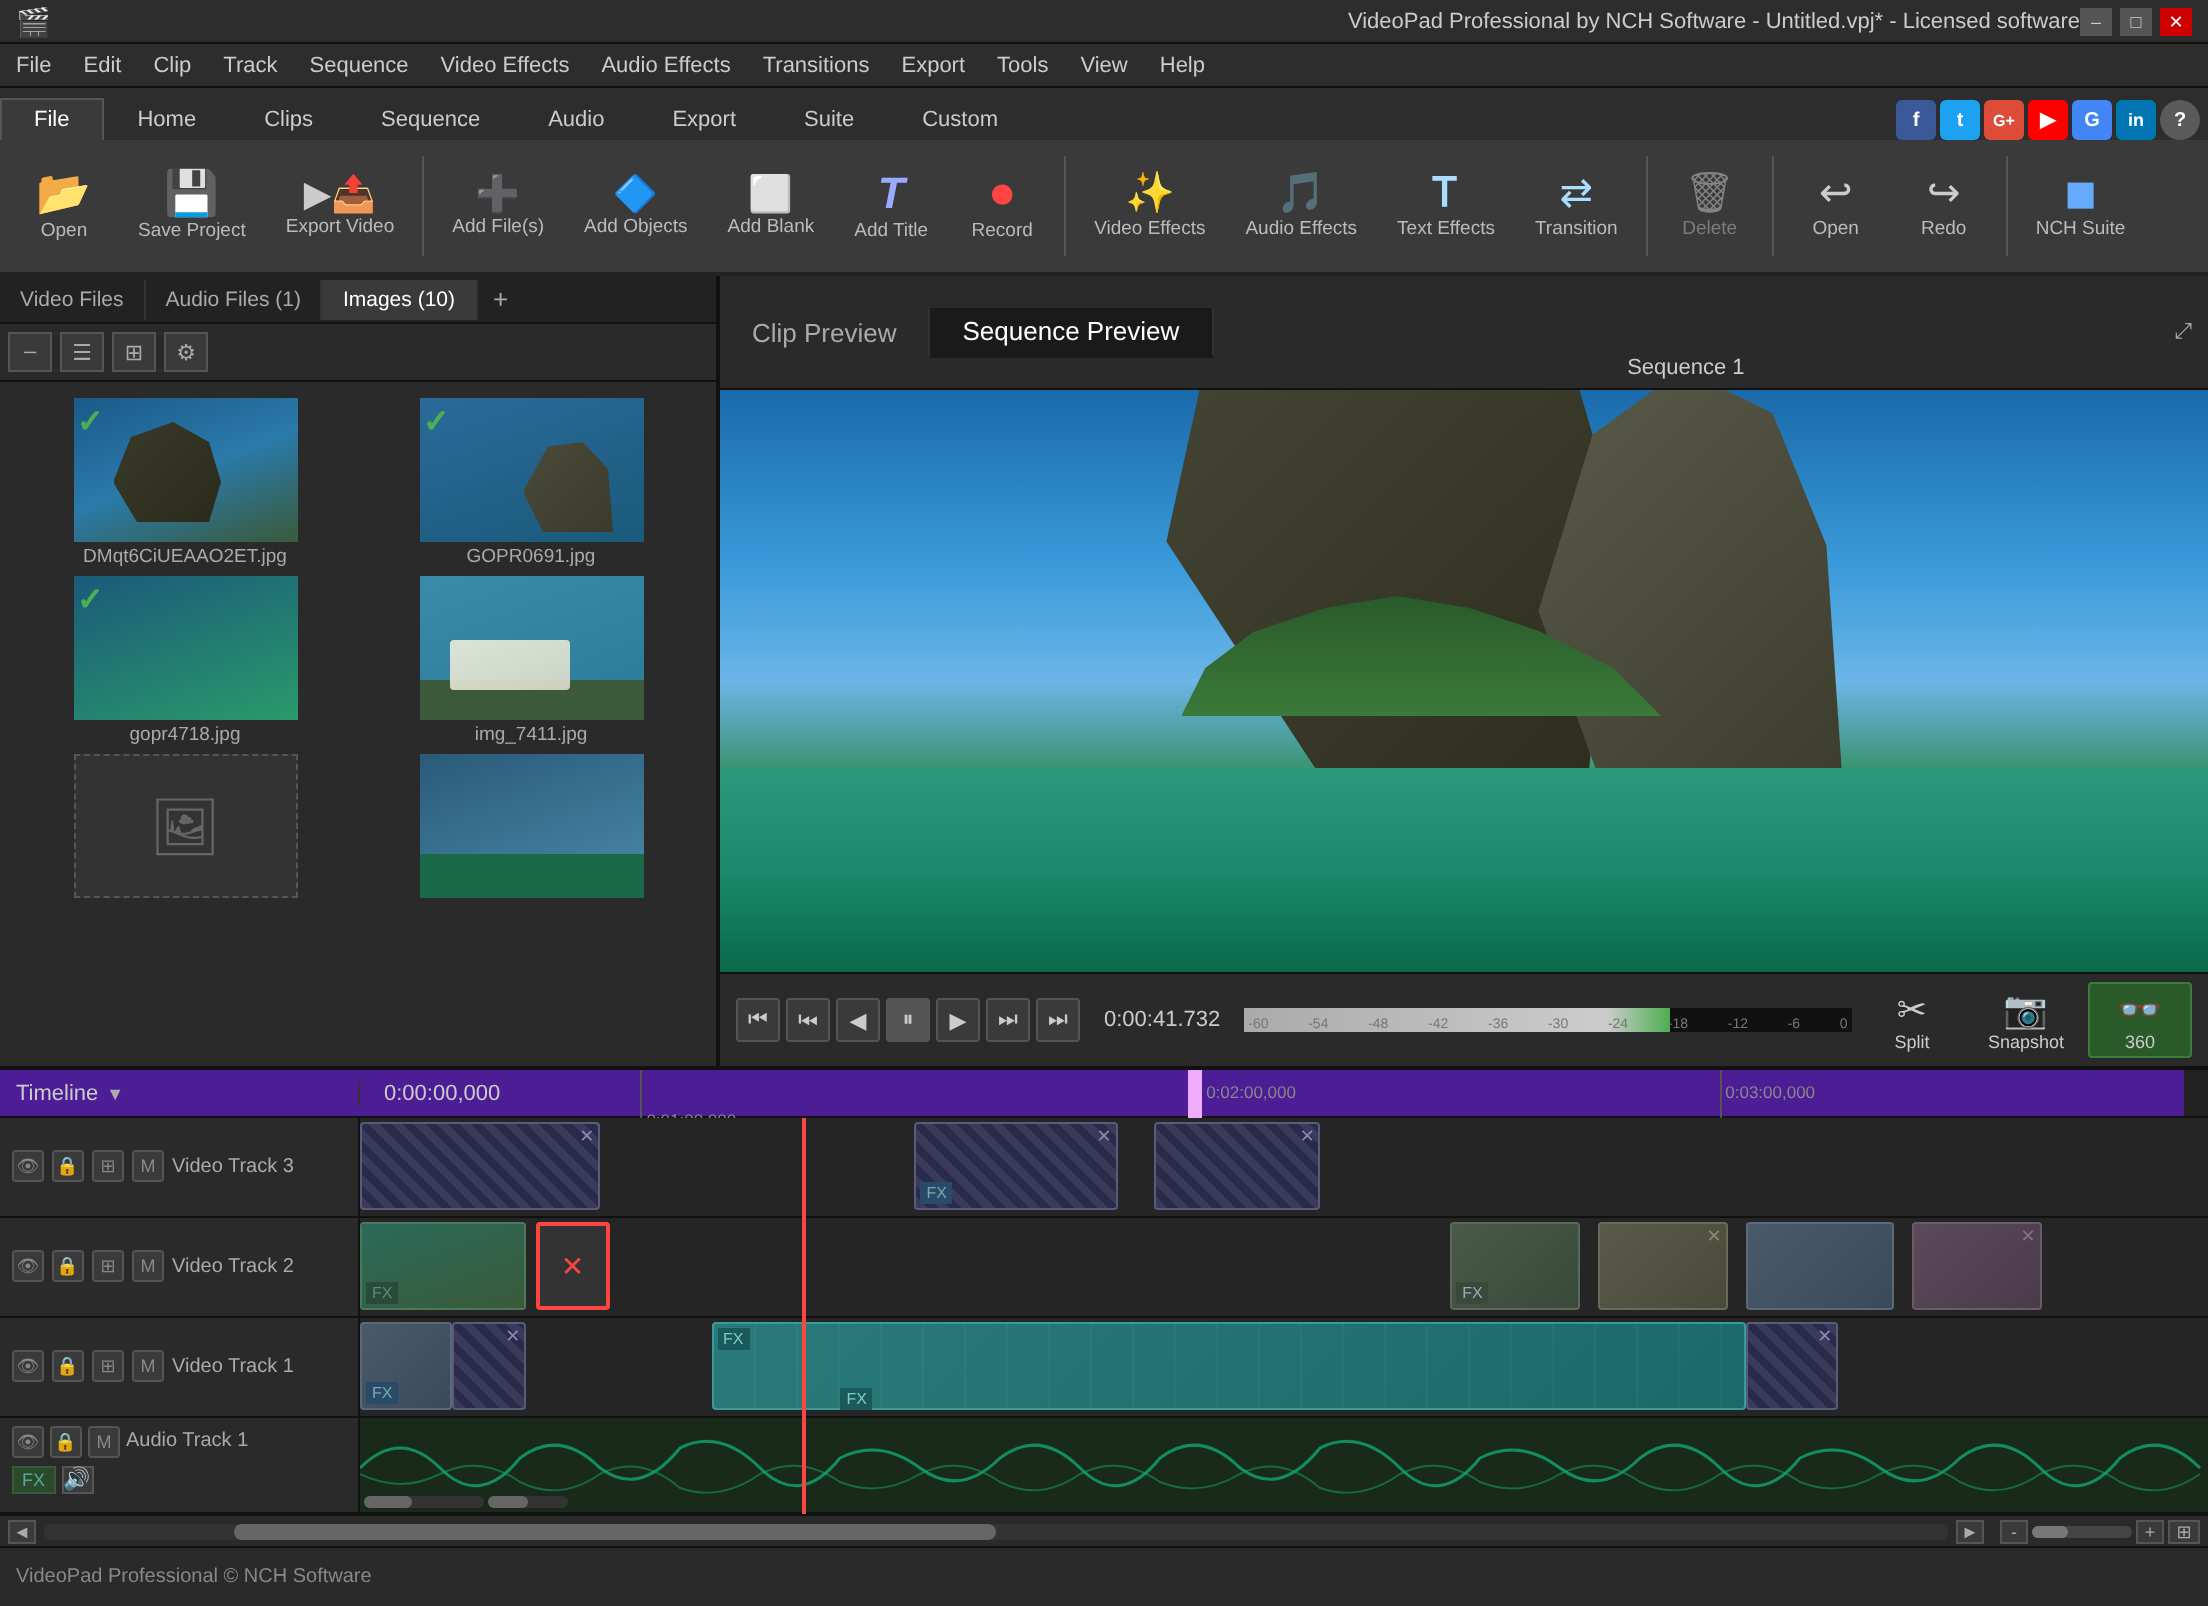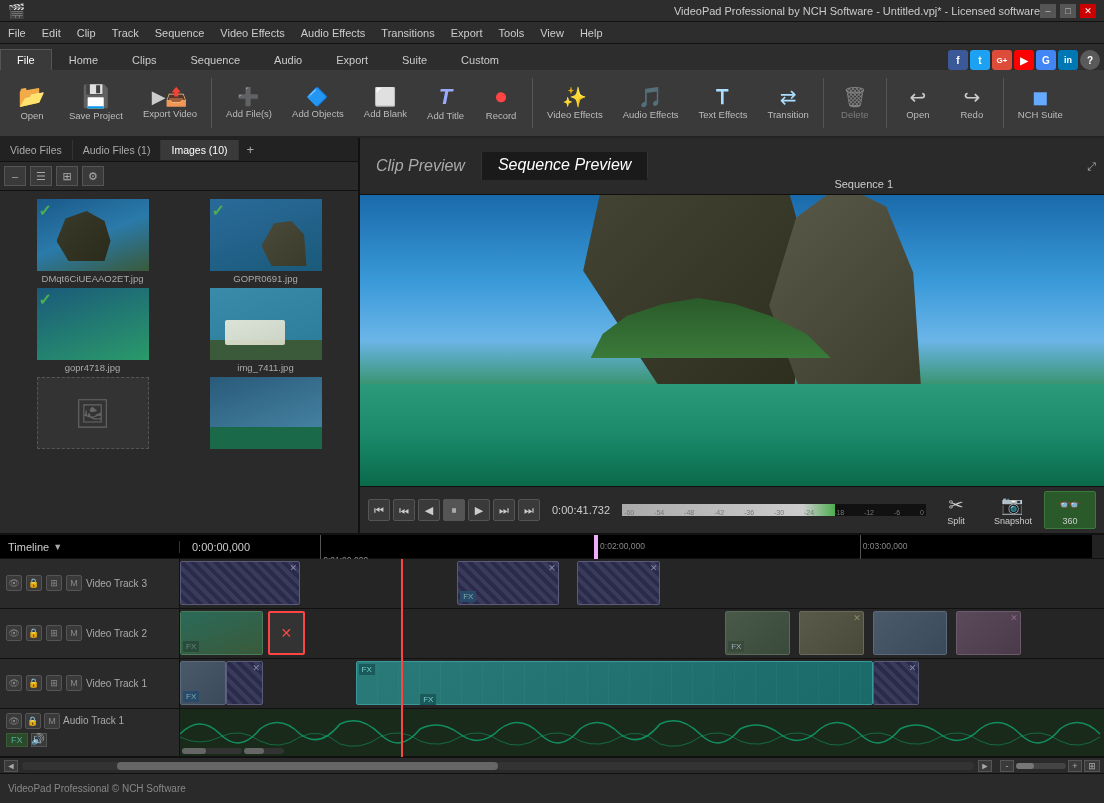--- a/index.html
+++ b/index.html
@@ -40,21 +40,21 @@
     .thumb-grid { display: grid; grid-template-columns: repeat(2, 1fr); gap: 4px; padding: 4px; }
     .thumb-item { display: flex; flex-direction: column; align-items: center; cursor: pointer; }
     .thumb-img { width: 112px; height: 72px; background: #444; position: relative; overflow: hidden; }
     .thumb-check { position: absolute; top: 2px; left: 2px; color: #4caf50; font-size: 16px; font-weight: bold; }
     .thumb-label { font-size: 9.5px; color: #aaa; margin-top: 2px; text-align: center; max-width: 112px; overflow: hidden; text-overflow: ellipsis; white-space: nowrap; }
     
     
     #thumb-toolbar { background: #2a2a2a; padding: 4px; display: flex; gap: 4px; border-bottom: 1px solid #111; }
     .thumb-tool-btn { width: 22px; height: 20px; background: #3a3a3a; border: 1px solid #555; color: #aaa; cursor: pointer; display: flex; align-items: center; justify-content: center; font-size: 11px; }
     #preview-tabs { display: flex; background: #2a2a2a; border-bottom: 1px solid #111; }
-    .preview-tab { padding: 4px 16px; font-size: 16px; cursor: pointer; color: #aaa; border-right: 1px solid #333; font-style: italic; }
+    .preview-tab { padding: 4px 16px; font-size: 13px; cursor: pointer; color: #aaa; border-right: 1px solid #333; }
     .preview-tab.active { background: #1a1a1a; color: #fff; border-bottom: 2px solid #1a1a1a; }
     #preview-title { flex: 1; text-align: center; color: #ccc; padding: 4px; font-size: 11px; margin-top: 36px; }
     #preview-expand { padding: 4px 8px; color: #aaa; cursor: pointer; }
     
     
     #video-preview { flex: 1; background: #000; position: relative; overflow: hidden; }
     
     
     .preview-scene { width: 100%; height: 100%; background: linear-gradient(180deg, #1a6aaa 0%, #3a9ad9 30%, #6bb5e8 50%, #2a8a4a 70%, #1a6a2a 100%); position: relative; overflow: hidden; }
     .rock-shape { position: absolute; bottom: 30%; left: 30%; width: 280px; height: 320px; background: linear-gradient(135deg, #4a4a3a 0%, #3a3a2a 50%, #2a2a1a 100%); clip-path: polygon(30% 100%, 0% 60%, 10% 20%, 35% 0%, 55% 5%, 70% 25%, 80% 55%, 75% 100%); }
@@ -355,30 +355,30 @@
             <span style="font-size:9px;">360</span>
           </div>
         </div>
       </div>
 
     </div>
   </div>
 
   <div id="timeline-area" style="height:240px;background:#1e1e1e;border-top:2px solid #111;display:flex;flex-direction:column;position:relative;">
 
-    <div style="height:24px;background:#000000;display:flex;align-items:center;border-bottom:1px solid #111;position:relative;">
+    <div style="height:24px;background:#4c1d95;display:flex;align-items:center;border-bottom:1px solid #111;position:relative;">
       <div style="width:180px;min-width:180px;display:flex;align-items:center;gap:4px;padding:0 8px;border-right:1px solid #333;">
         <span style="font-size:11px;color:#ccc;">Timeline</span>
         <span style="font-size:9px;color:#aaa;cursor:pointer;">▼</span>
       </div>
       <div style="padding:0 12px;font-size:11px;color:#ccc;">0:00:00,000</div>
 
       <div style="flex:1;height:24px;position:relative;overflow:hidden;cursor:pointer;">
         <div style="position:absolute;left:7%;font-size:8.5px;color:#888;border-left:1px solid #555;height:100%;padding-top:20px;padding-left:2px;">0:01:00,000</div>
-        <div style="position:absolute;left:40%;font-size:8.5px;color:#888;border-left:4px solid #f0abfc;height:100%;padding-top:6px;padding-left:2px;">0:02:00,000</div>
+        <div style="position:absolute;left:40%;font-size:8.5px;color:#888;border-left:7px solid #f0abfc;height:100%;padding-top:6px;padding-left:2px;">0:02:00,000</div>
         <div style="position:absolute;left:72%;font-size:8.5px;color:#888;border-left:1px solid #555;height:100%;padding-top:6px;padding-left:2px;">0:03:00,000</div>
       </div>
 
       <div style="width:12px;background:#222;height:100%;"></div>
     </div>
 
     <div style="flex:1;display:flex;flex-direction:column;overflow:hidden;position:relative;">
 
       <div style="position:absolute;top:0;bottom:0;left:calc(180px + 20%);width:2px;background:#f44;z-index:20;pointer-events:none;"></div>
 

